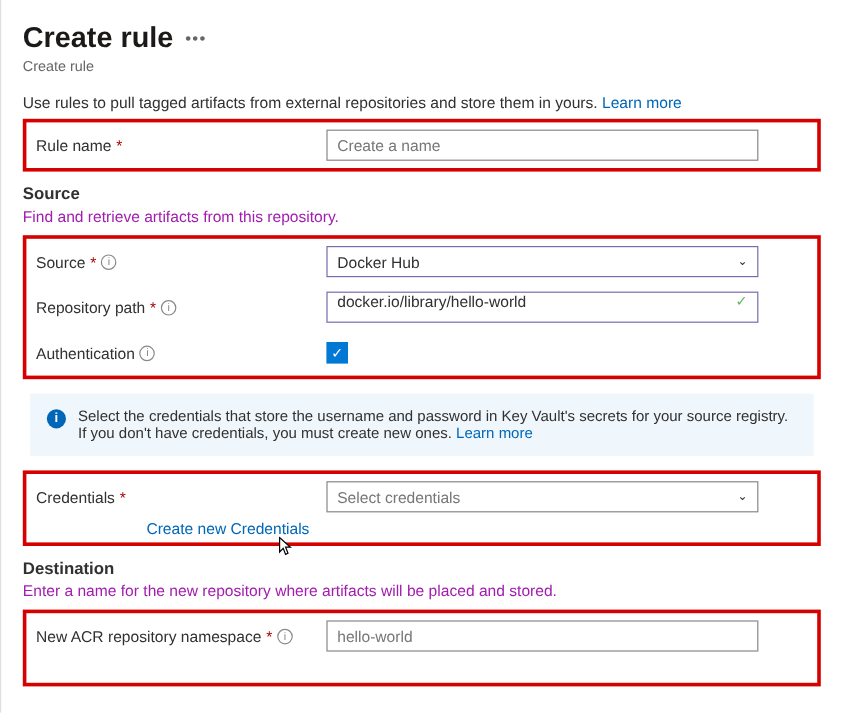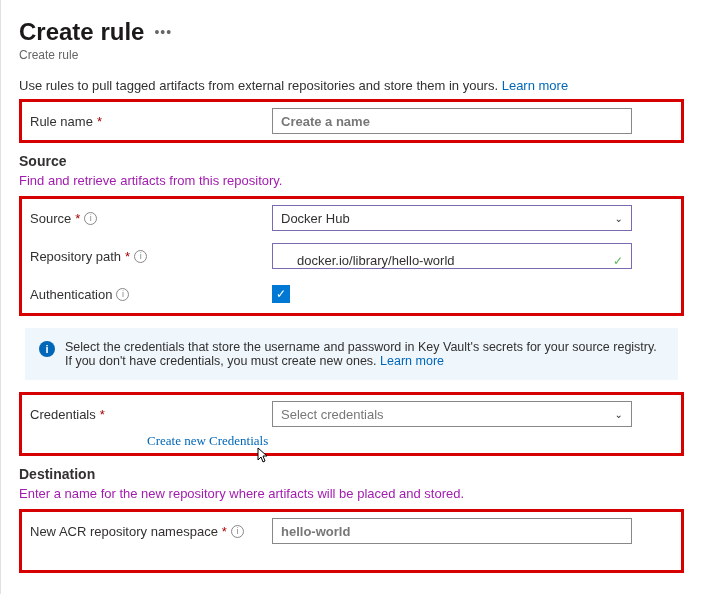--- a/index.html
+++ b/index.html
@@ -83,21 +83,20 @@
   }
   input.text {
     width: 100%;
     max-width: 360px;
     height: 26px;
     border: 1px solid #8a8886;
     padding: 0 8px;
     font-size: 13px;
     color: #323130;
     background: #fff;
-    font-weight: bold;
   }
   input.text::placeholder { color: #777; }
   .select {
     width: 100%;
     max-width: 360px;
     height: 26px;
     border: 1px solid #7c6ab0;
     display: flex;
     align-items: center;
     justify-content: space-between;
@@ -111,22 +110,22 @@
   .select .chev {
     font-size: 10px;
     color: #323130;
   }
   .validated {
     width: 100%;
     max-width: 360px;
     height: 26px;
     border: 1px solid #7c6ab0;
     display: flex;
-    align-items: flex-end;
-    padding: 0 24px;
+    align-items: flex-start;
+    padding: 0 8px;
     font-size: 13px;
     color: #323130;
     position: relative;
     background: #fff;
   }
   .validated .check {
     position: absolute;
     right: 8px;
     color: #5cb85c;
     font-size: 12px;
@@ -168,24 +167,23 @@
     color: #fff;
     font-size: 11px;
     font-weight: 700;
     display: inline-flex;
     align-items: center;
     justify-content: center;
     flex: none;
     margin-top: 1px;
   }
   .create-link-row {
-    margin-left: 117px;
+    margin-left: 92px;
     margin-top: 4px;
     position: relative;
-    font-family: Liberation Serif, serif;
   }
   .cursor {
     position: absolute;
     left: 110px;
     top: 14px;
     pointer-events: none;
   }
   .cursor svg { width: 16px; height: 16px; }
 </style>
 </head>

